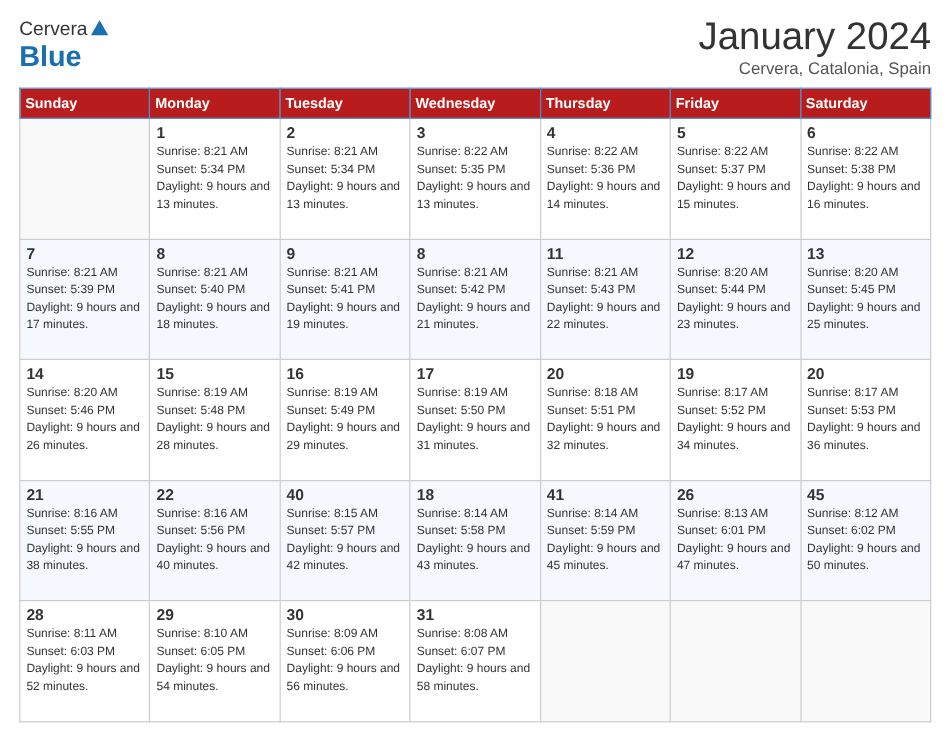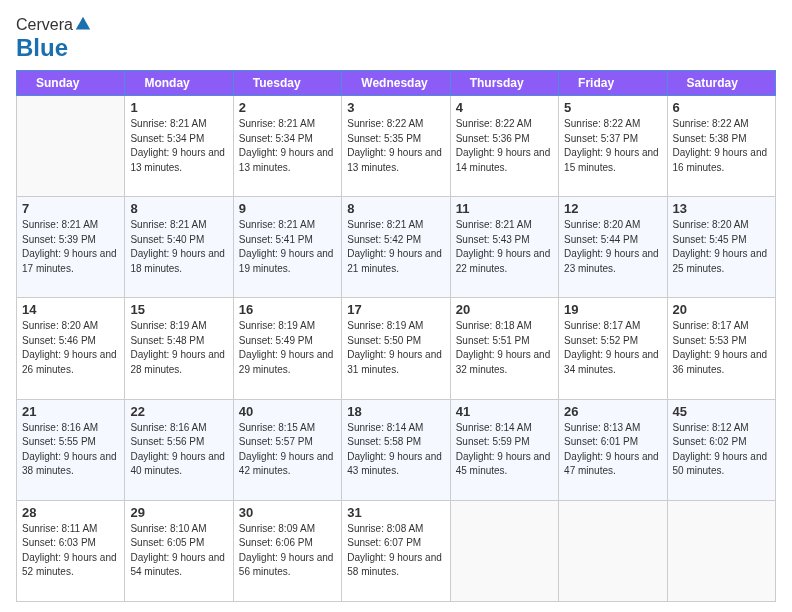--- a/index.html
+++ b/index.html
@@ -49,25 +49,25 @@
       color: #555;
     }
     .calendar {
       flex: 1;
       border: 1px solid #ccc;
       border-collapse: collapse;
       width: 100%;
       table-layout: fixed;
     }
     .calendar th {
-      background-color: #8b5cf6;
+      background-color: #b91c1c;
       color: #fff;
       font-size: 12px;
       font-weight: bold;
-      padding: 5px 19px;
+      padding: 5px 4px;
       text-align: left;
       border: 1px solid #4a8edb;
     }
     .calendar td {
       vertical-align: top;
       padding: 4px 5px;
       border: 1px solid #ccc;
       font-size: 10.5px;
       color: #333;
       height: 80px;
@@ -101,20 +101,24 @@
       <div>
         <div style="display:flex;align-items:center;">
           <span class="logo-general">Cervera</span>
           <svg class="logo-icon" viewBox="0 0 20 20">
             <polygon points="10,2 18,16 2,16" fill="#1a6faf"></polygon>
           </svg>
         </div>
         <span class="logo-blue" style="font-size:24px;font-weight:bold;">Blue</span>
       </div>
     </div>
+    <div class="title-block">
+      <div class="month-title">January 2024</div>
+      <div class="location">Cervera, Catalonia, Spain</div>
+    </div>
   </div>
 
   <table class="calendar">
     <thead>
       <tr>
         <th>Sunday</th>
         <th>Monday</th>
         <th>Tuesday</th>
         <th>Wednesday</th>
         <th>Thursday</th>

